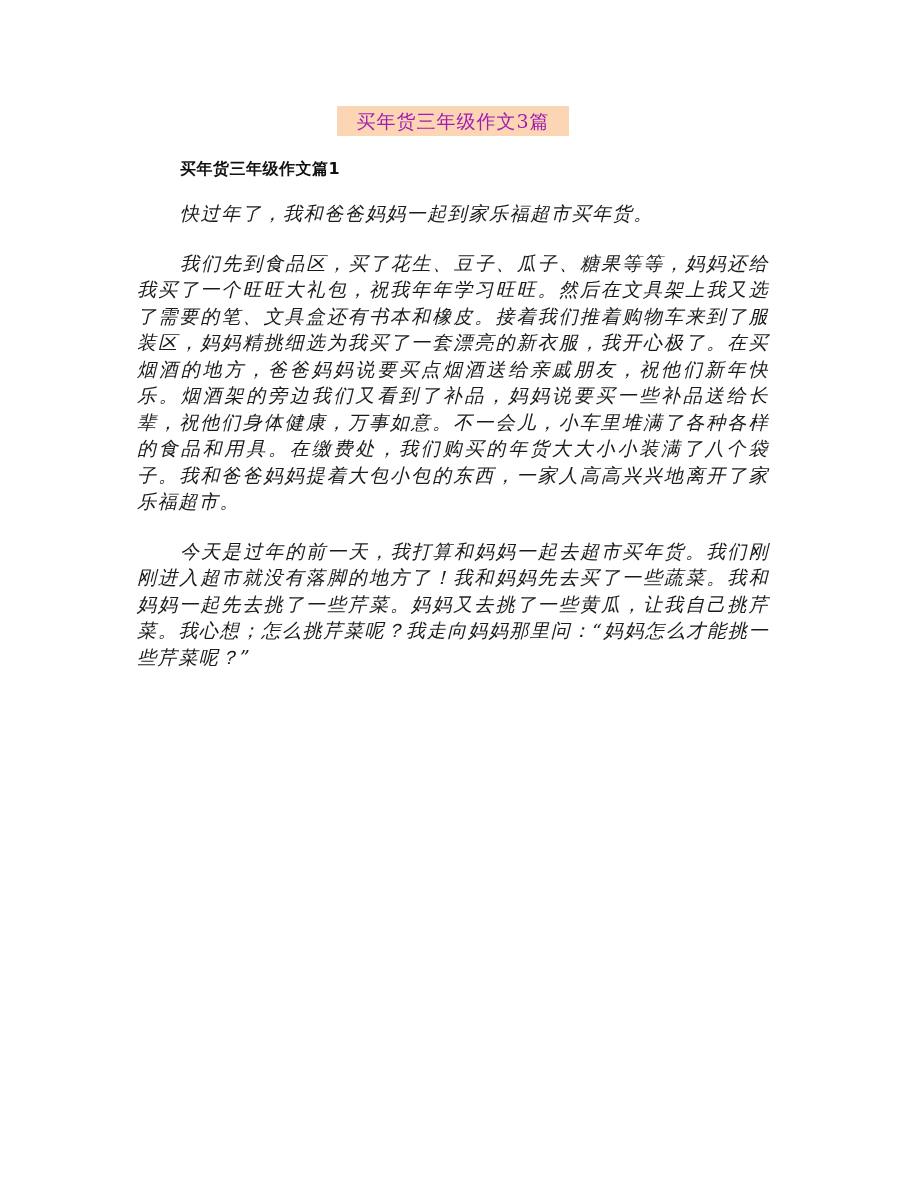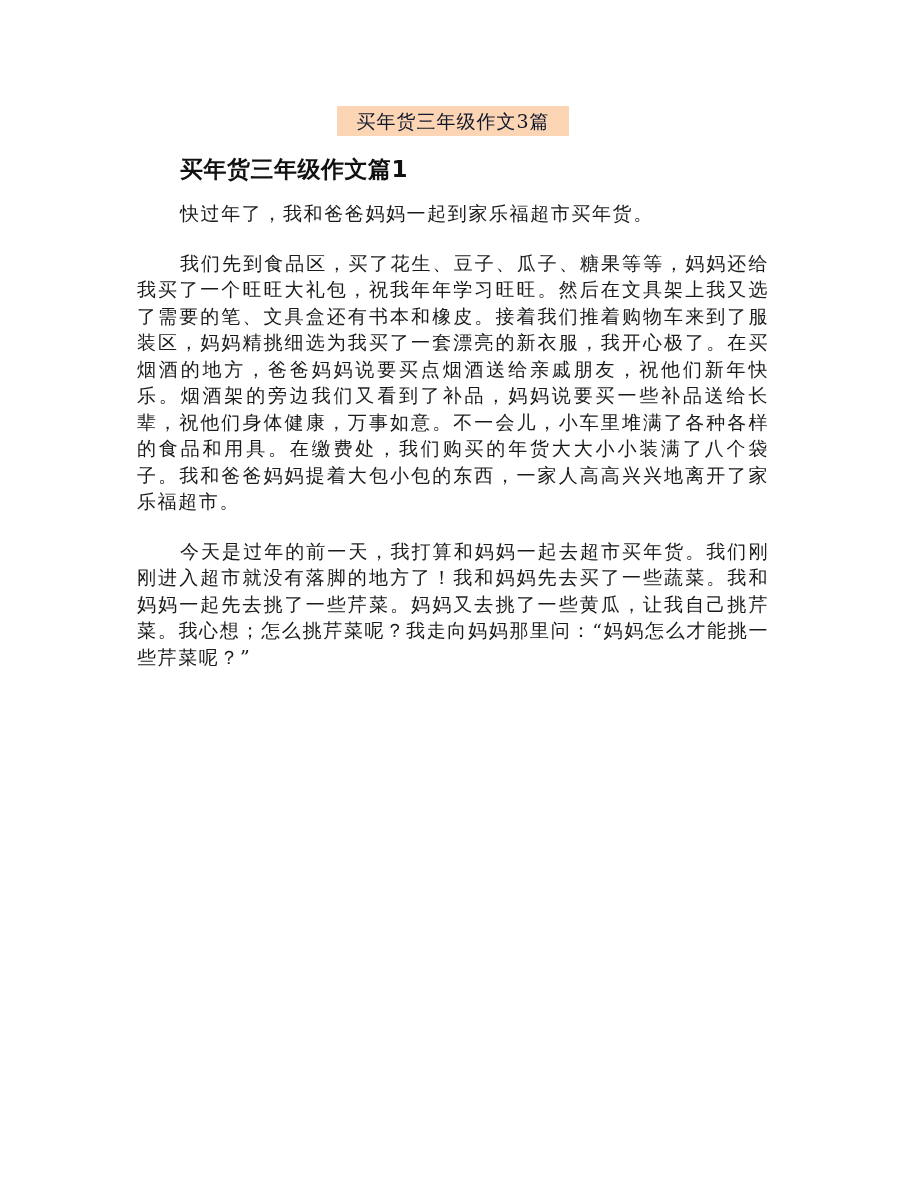--- a/index.html
+++ b/index.html
@@ -7,31 +7,32 @@
       width: 920px; height: 1191px; position: relative; overflow: hidden;
       font-family: "DejaVu Serif", "Liberation Serif", serif;
       color: #1a1a1a;
     }
     .page { position: absolute; left: 137px; top: 106px; width: 632px; }
     .doc-title {
       text-align: center; margin: 0 0 20px 0; height: 30px;
     }
     .doc-title span {
       display: inline-block; background: #fcd5b5; padding: 2px 19px;
-      font-size: 19px; line-height: 26px; letter-spacing: 1px; color: #0f172a;
+      font-size: 19px; line-height: 26px; letter-spacing: 1px; color: #a21caf;
     }
     .section-heading {
       font-family: "DejaVu Sans", "Liberation Sans", sans-serif;
-      font-weight: bold; font-size: 23px; line-height: 26px;
+      font-weight: bold; font-size: 16px; line-height: 26px;
       margin: 0 0 18px 0; padding-left: 43px; letter-spacing: 0.5px; color: #111;
     }
     .para {
       font-size: 19px; line-height: 26.5px; margin: 16px 0 23px 0;
       text-indent: 43px; letter-spacing: 1.6px; text-align: justify;
       word-break: break-all;
+      font-style: italic;
     }
   </style>
 </head>
 <body>
 
 <div class="page">
   <div class="doc-title">
     <span>买年货三年级作文3篇</span>
   </div>
 

